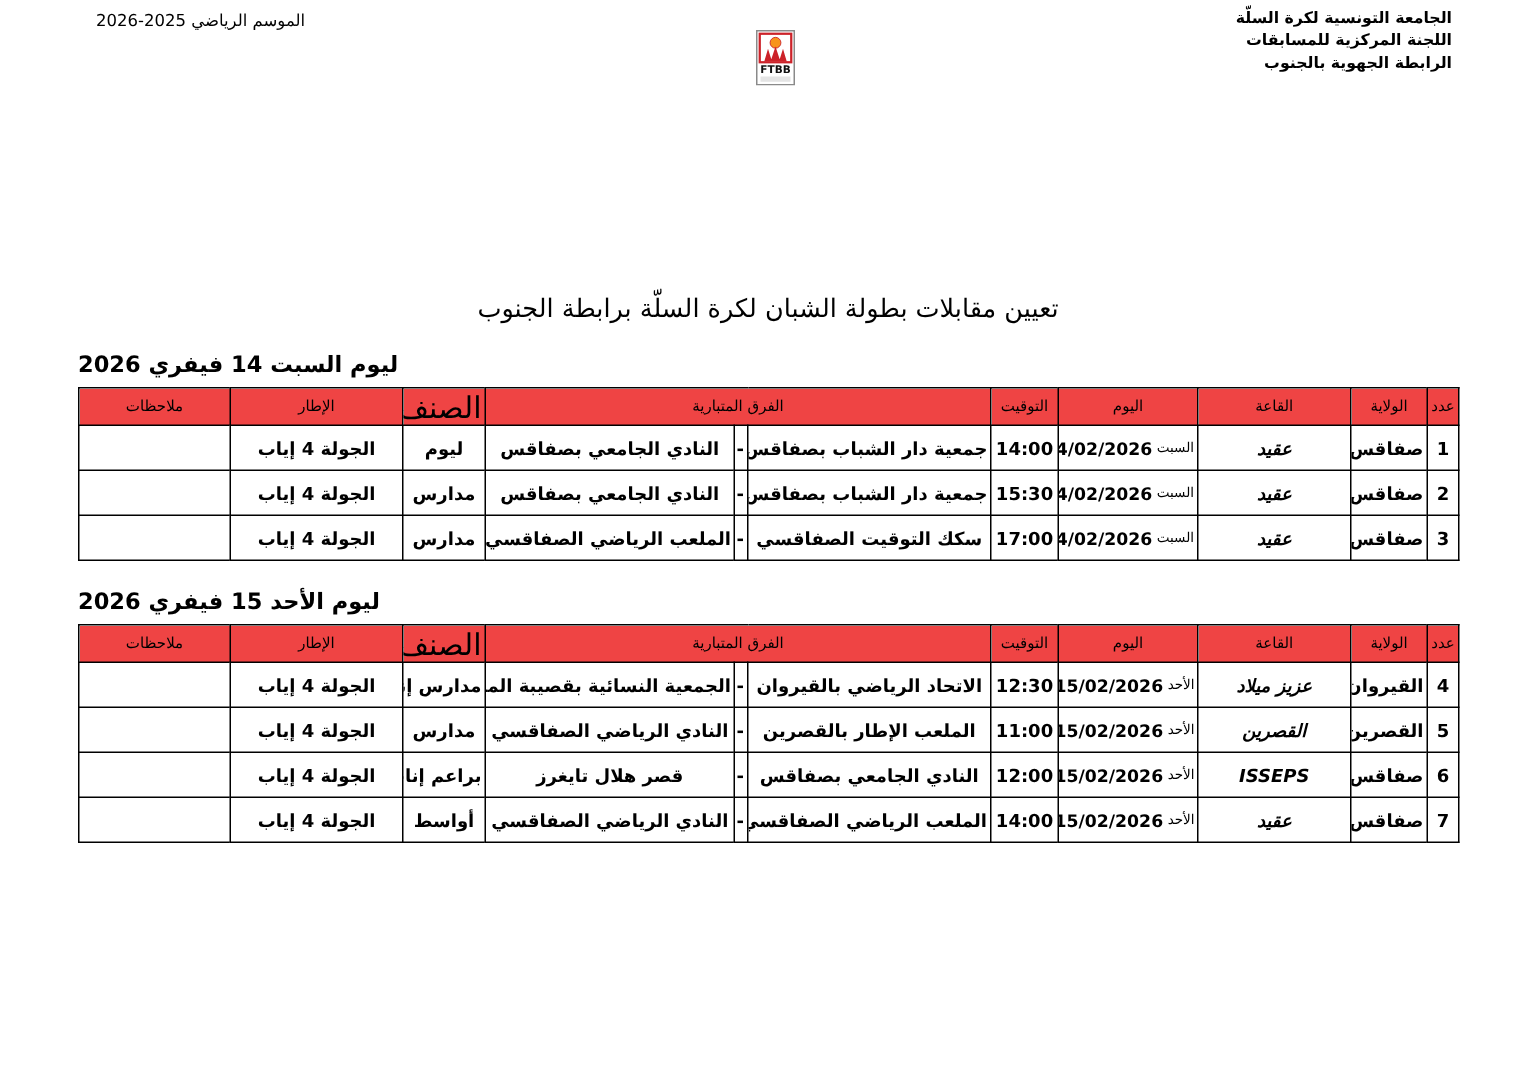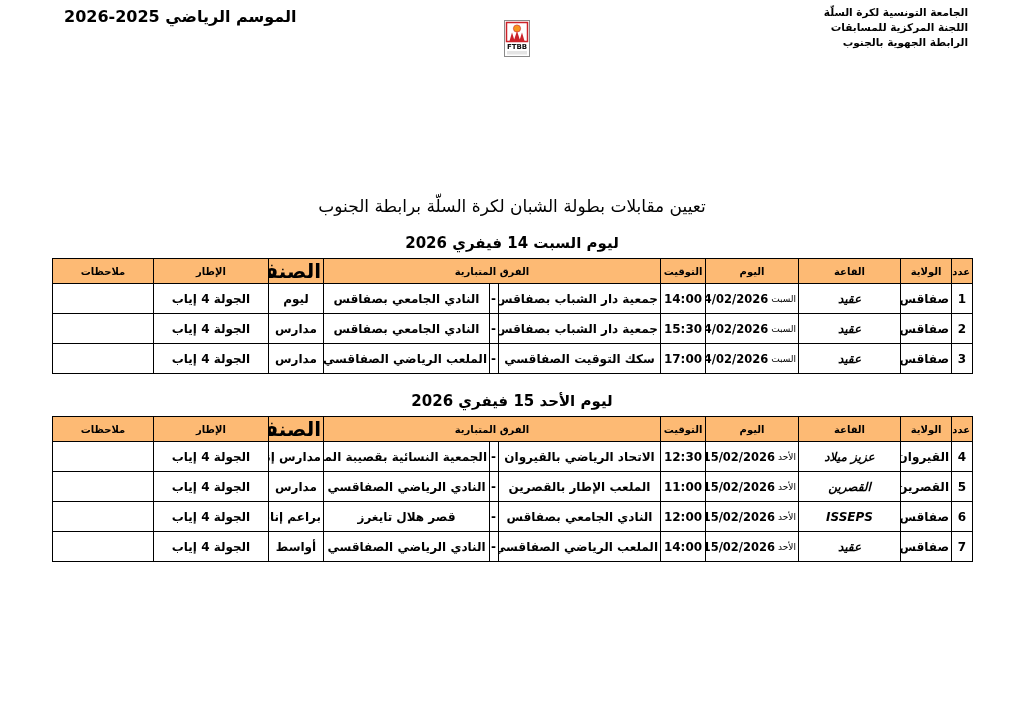--- a/index.html
+++ b/index.html
@@ -6,41 +6,41 @@
   body{
     width:1024px;height:724px;position:relative;background:#ffffff;
     font-family:"DejaVu Sans", sans-serif;color:#000;overflow:hidden;
   }
   .org-block{
     position:absolute;top:5px;right:56px;text-align:right;direction:rtl;
     font-size:10.5px;font-weight:bold;line-height:1.45;
   }
   .season-block{
     position:absolute;top:7px;left:64px;direction:rtl;
-    font-size:16px;font-weight:bold;white-space:nowrap;
+    font-size:11px;font-weight:normal;white-space:nowrap;
   }
   .season-block .years{direction:ltr;unicode-bidi:isolate;}
   .logo-wrap{position:absolute;top:20px;left:504px;width:18px;height:37px;}
   .content{position:absolute;left:52px;top:196px;width:920px;}
   .main-title{
     text-align:center;direction:rtl;font-size:17px;font-weight:normal;margin:0 0 12px 0;
   }
   .subtitle{
-    text-align:center;direction:rtl;font-size:15px;font-weight:bold;margin:18px 0 6px 0;
+    text-align:left;direction:rtl;font-size:15px;font-weight:bold;margin:18px 0 6px 0;
   }
   table.fixtures{
     width:920px;border-collapse:collapse;table-layout:fixed;direction:rtl;
     margin:0 0 2px 0;
   }
   table.fixtures th, table.fixtures td{
     border:1px solid #000;padding:0 2px;overflow:hidden;white-space:nowrap;
     text-align:center;vertical-align:middle;
   }
   table.fixtures th{
-    background:#fdba74;font-size:10px;font-weight:bold;height:21px;
+    background:#ef4444;font-size:10px;font-weight:normal;height:21px;
   }
   table.fixtures th.category-h{font-size:20px;}
   table.fixtures td{height:29px;font-size:12px;font-weight:bold;}
   td.frame-cell{font-weight:normal;font-size:11px;}
   td.notes-cell{font-weight:normal;}
   td.sep-cell{font-weight:normal;font-size:11px;padding:0;}
   td.hall-cell{font-size:11px;font-style:italic;}
   td.day-cell{padding:0 1px;}
   .day-inner{display:flex;flex-direction:row;align-items:center;justify-content:flex-start;gap:3px;}
   .day-inner .dname{font-weight:normal;font-size:9px;}

